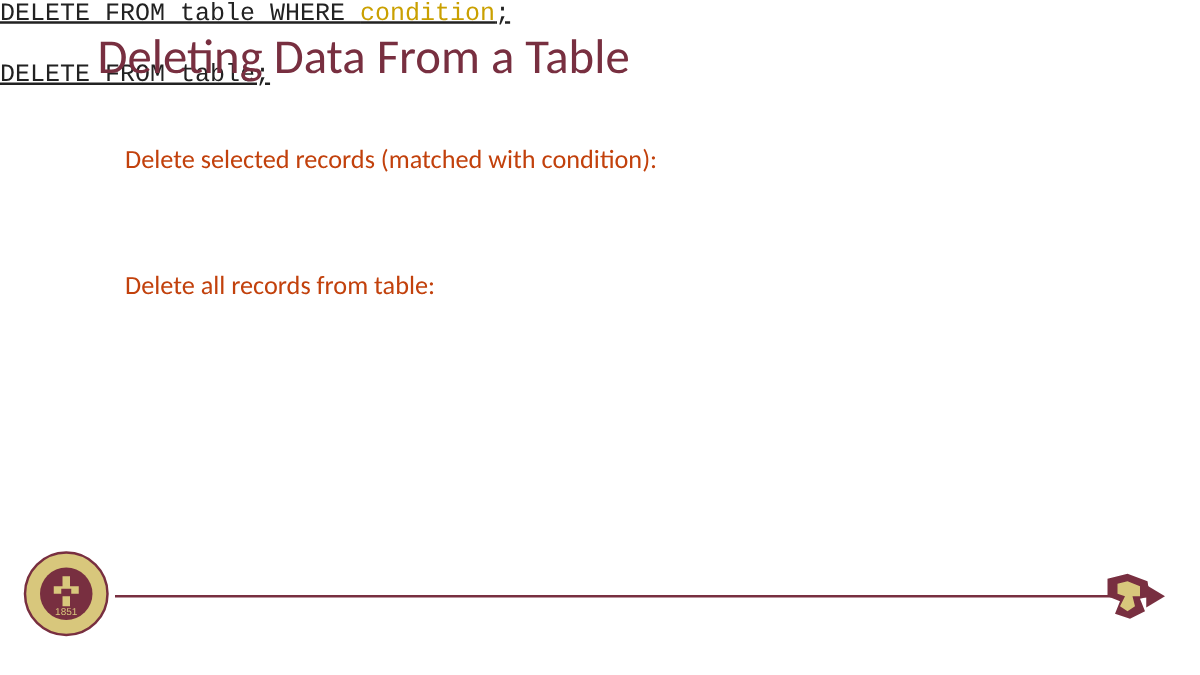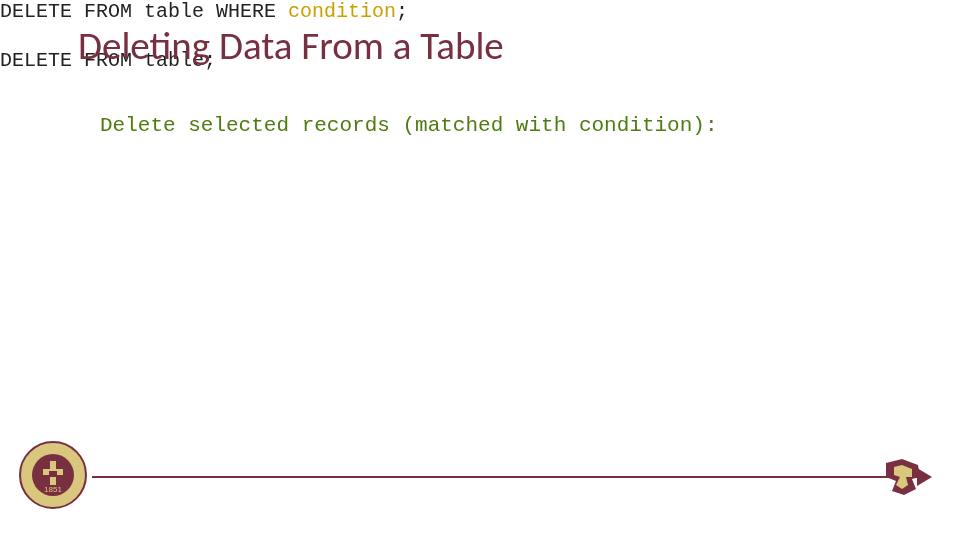--- a/index.html
+++ b/index.html
@@ -1,24 +1,24 @@
 <!DOCTYPE html>
 <html><head>
 <meta charset="utf-8">
 <style>
   * { margin: 0; padding: 0; box-sizing: border-box; }
   html, body { width: 960px; height: 540px; background: #fff; font-family: "Calibri", "Segoe UI", sans-serif; color: #222; overflow: hidden; }
   .slide { position: relative; width: 960px; height: 540px; }
   .title { position: absolute; left: 78px; top: 22px; font-size: 39px; color: #782F40; font-weight: 400; }
-  .body-text { position: absolute; font-size: 21px; color: #4d7c0f; font-family: Liberation Mono, monospace; }
+  .body-text { position: absolute; font-size: 21px; color: #c2410c; }
   .text1 { left: 100px; top: 114px; }
   .code1 { left: 275px; top: 170px; }
   .text2 { left: 100px; top: 215px; }
   .code2 { left: 338px; top: 267px; margin-top: 26px; }
-  .code { font-family: Consolas, "Courier New", monospace; font-size: 20px; }
+  .code { font-family: Consolas, "Courier New", monospace; font-size: 20px; text-decoration: underline; }
   .cond { color: #caa000; }
   .divider { position: absolute; left: 92px; right: 40px; top: 476px; height: 0; border-top: 2.5px solid #782F40; }
   .arrowhead { position: absolute; right: 28px; top: 468px; width: 0; height: 0; border-left: 15px solid #782F40; border-top: 9px solid transparent; border-bottom: 9px solid transparent; }
   .mascot { position: absolute; right: 36px; top: 457px; }
   .seal { position: absolute; left: 18px; top: 440px; width: 70px; height: 70px; }
   .seal-outer { fill: #d8c77c; stroke: #782F40; stroke-width: 2; }
   .seal-inner { fill: #782F40; }
   .year { font: 8px sans-serif; fill: #d8c77c; text-anchor: middle; }
 </style>
 </head>
@@ -27,20 +27,21 @@
 <div class="slide">
 
   <div class="title">Deleting Data From a Table</div>
 
   <div class="body-text text1">Delete selected records (matched with condition):</div>
 
   <div class="code code1">
     <span>DELETE FROM table WHERE </span><span class="cond">condition</span><span>;</span>
   </div>
 
+  <div class="body-text text2">Delete all records from table:</div>
 
   <div class="code code2">DELETE FROM table;</div>
 
   <div class="divider"></div>
   <div class="arrowhead"></div>
 
   <svg class="mascot" width="42" height="42" viewBox="0 0 42 42">
     <path d="M4 6 L20 2 L36 8 L38 20 L30 22 L34 32 L22 38 L10 34 L14 24 L4 20 Z" fill="#782F40"></path>
     <path d="M12 10 L20 8 L30 12 L30 20 L24 20 L26 28 L20 32 L14 28 L18 20 L12 18 Z" fill="#d8c77c"></path>
   </svg>

